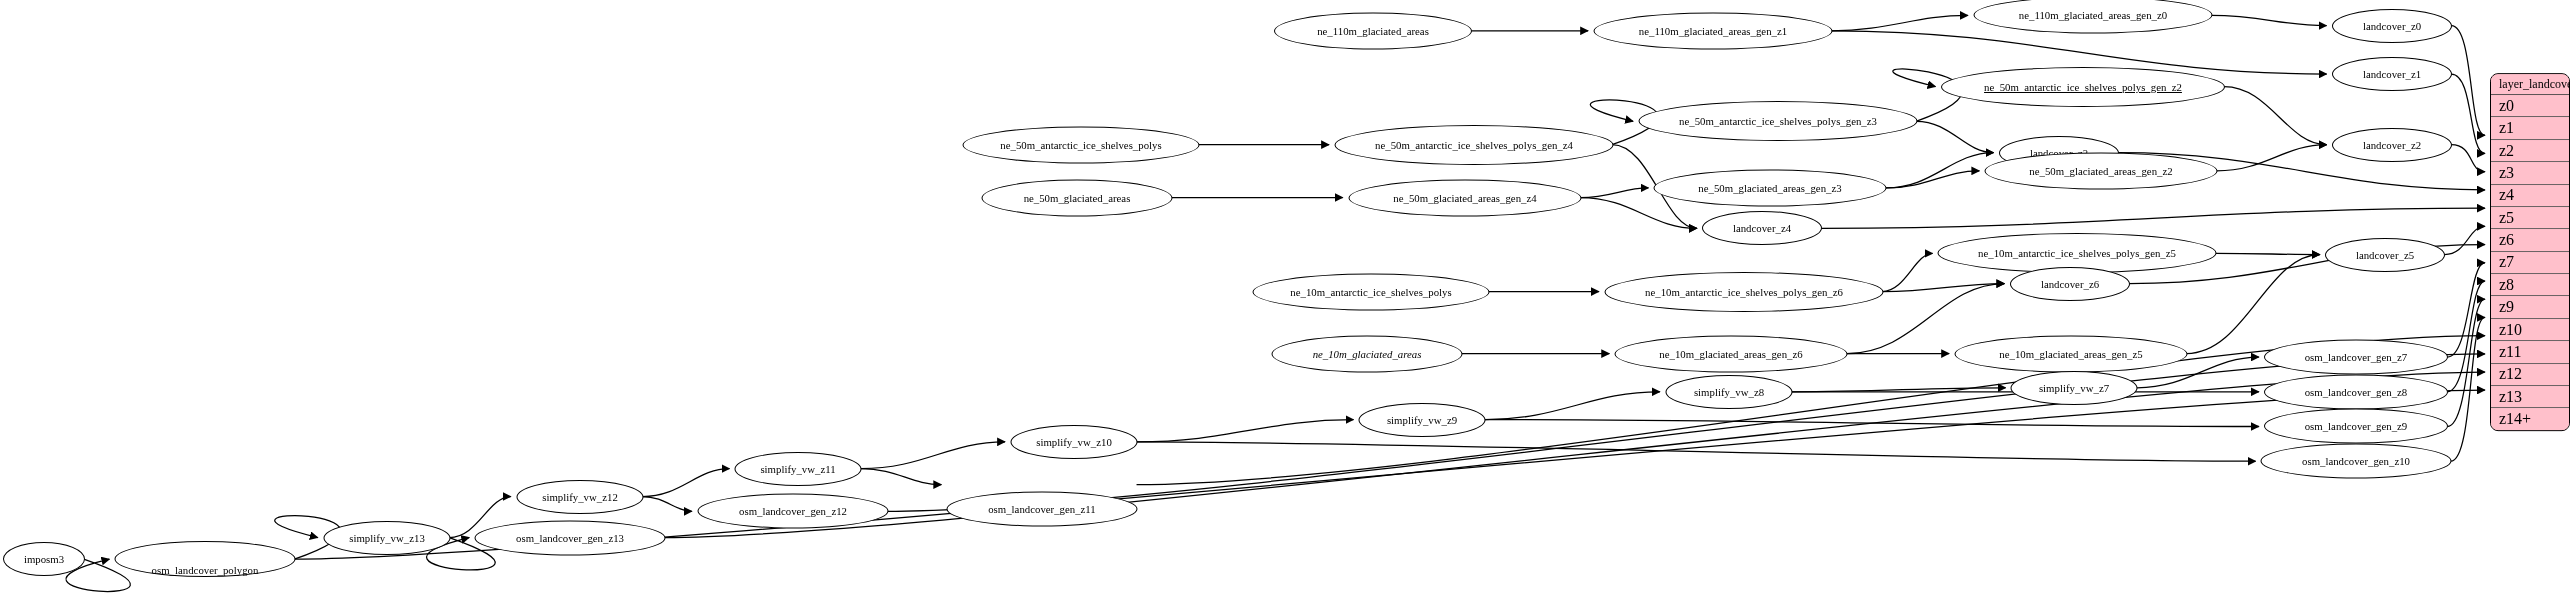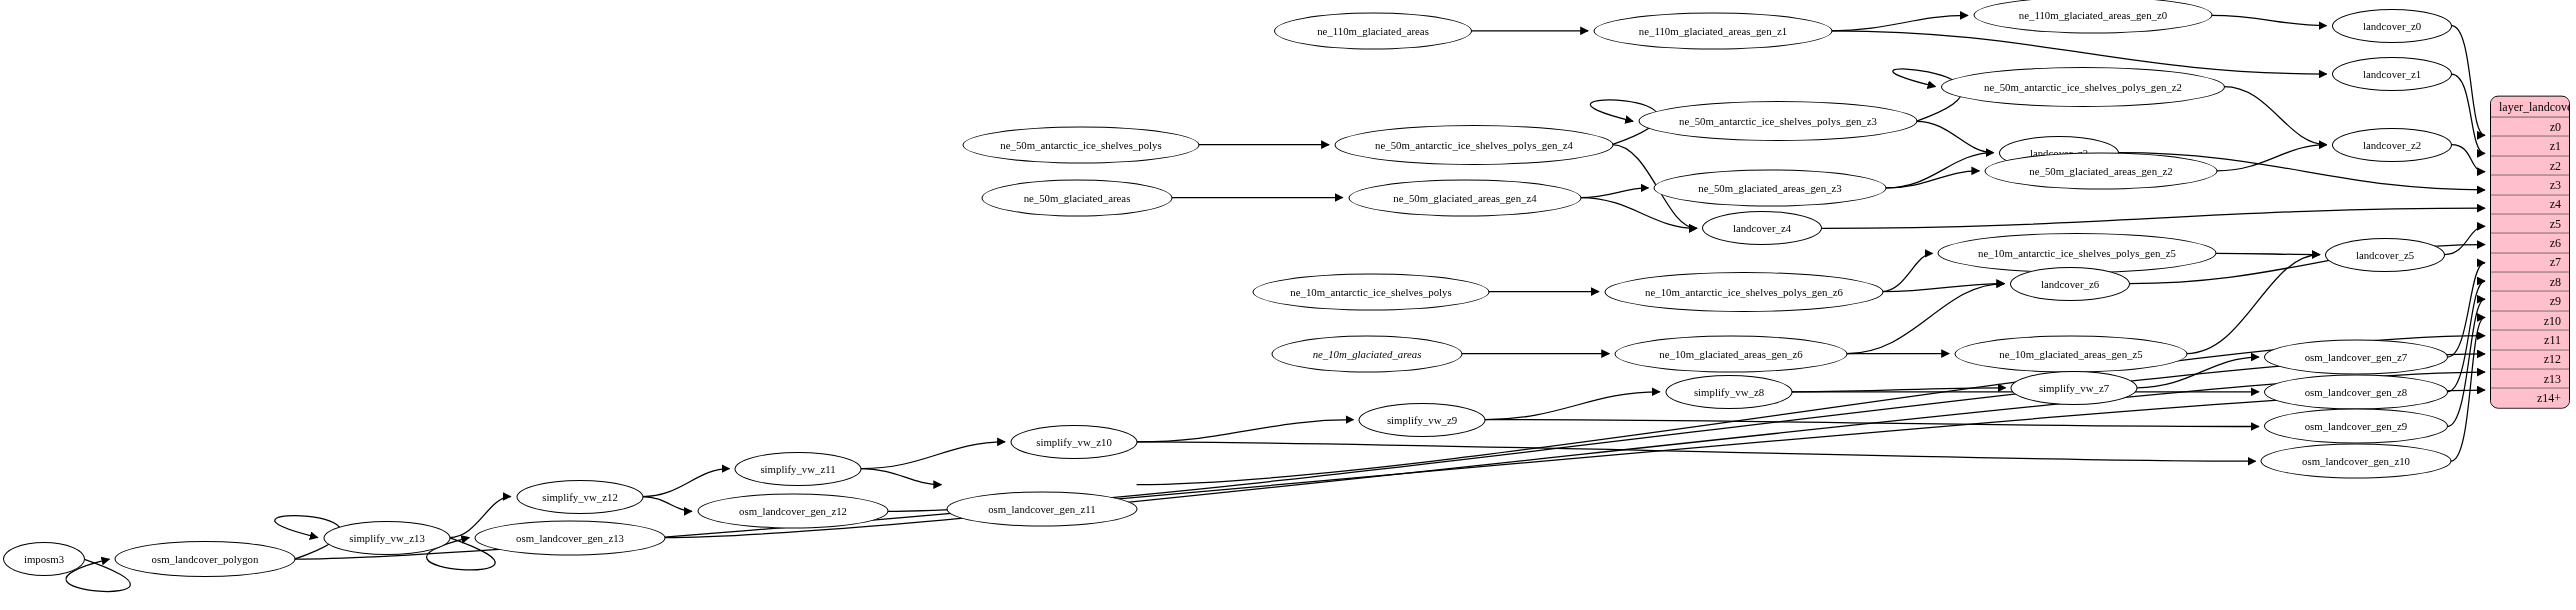--- a/index.html
+++ b/index.html
@@ -11,21 +11,21 @@
         display:flex;align-items:center;justify-content:center;
         border:0.9px solid #000;border-radius:50%;
         background:#ffffff;color:#000;white-space:nowrap;
         font-family:"Liberation Serif", serif;font-size:10.8px;line-height:1;}
   .table-node{position:absolute;transform:translate(-50%,-50%);
         border:0.9px solid #000;border-radius:8px;background:#ffc0cb;
         overflow:hidden;box-sizing:border-box;}
   .table-node .thead{font-size:12px;text-align:center;padding:2.8px 8px 2.3px 8px;
         border-bottom:1.3px solid #444;background:#ffc0cb;
         font-family:"Liberation Serif", serif;}
-  .table-node .trow{font-size:12px;text-align:right;padding:1.7px 8px 1.7px 8px;
+  .table-node .trow{font-size:16px;text-align:left;padding:1.7px 8px 1.7px 8px;
         border-bottom:0.7px solid #555;background:#ffc0cb;
         font-family:"Liberation Serif", serif;}
   .table-node .trow:last-child{border-bottom:none;}
 </style>
 </head>
 <body>
 
 <div id="canvas">
   <svg id="edges" viewBox="0 0 4524 1073">
     <defs>
@@ -99,21 +99,21 @@
       </div>
       <div class="node" style="left: 2093px; top: 15.4px; width: 237px; height: 35px;">
         <span>ne_110m_glaciated_areas_gen_z0</span>
       </div>
       <div class="node" style="left: 2392px; top: 26px; width: 118px; height: 32px;">
         <span>landcover_z0</span>
       </div>
       <div class="node" style="left: 2392px; top: 74px; width: 118px; height: 32px;">
         <span>landcover_z1</span>
       </div>
-      <div class="node" style="left: 2083px; top: 87px; width: 282px; height: 38px;">
+      <div class="node" style="left: 2083px; top: 87px; width: 282px; height: 38px; text-decoration: underline;">
         <span>ne_50m_antarctic_ice_shelves_polys_gen_z2</span>
       </div>
       <div class="node" style="left: 1081px; top: 145px; width: 235px; height: 35px;">
         <span>ne_50m_antarctic_ice_shelves_polys</span>
       </div>
       <div class="node" style="left: 1474px; top: 145px; width: 277px; height: 38px;">
         <span>ne_50m_antarctic_ice_shelves_polys_gen_z4</span>
       </div>
       <div class="node" style="left: 1778px; top: 121px; width: 277px; height: 38px;">
         <span>ne_50m_antarctic_ice_shelves_polys_gen_z3</span>
@@ -201,21 +201,21 @@
       </div>
       <div class="node" style="left: 387px; top: 538px; width: 125px; height: 32px;">
         <span>simplify_vw_z13</span>
       </div>
       <div class="node" style="left: 570px; top: 538px; width: 189px; height: 33px; text-align: right;">
         <span>osm_landcover_gen_z13</span>
       </div>
       <div class="node" style="left: 44px; top: 559px; width: 80px; height: 32px;">
         <span>imposm3</span>
       </div>
-      <div class="node" style="left: 205px; top: 559px; width: 179px; height: 34px;">
+      <div class="node" style="left: 205px; top: 559px; width: 179px; height: 34px; align-items: flex-end;">
         <span>osm_landcover_polygon</span>
       </div>
       <div class="table-node" style="width: 80px; left: 2530px; top: 252px;">
         <div class="thead">layer_landcover</div>
         <div class="trow">z0</div>
         <div class="trow">z1</div>
         <div class="trow">z2</div>
         <div class="trow">z3</div>
         <div class="trow">z4</div>
         <div class="trow">z5</div>

